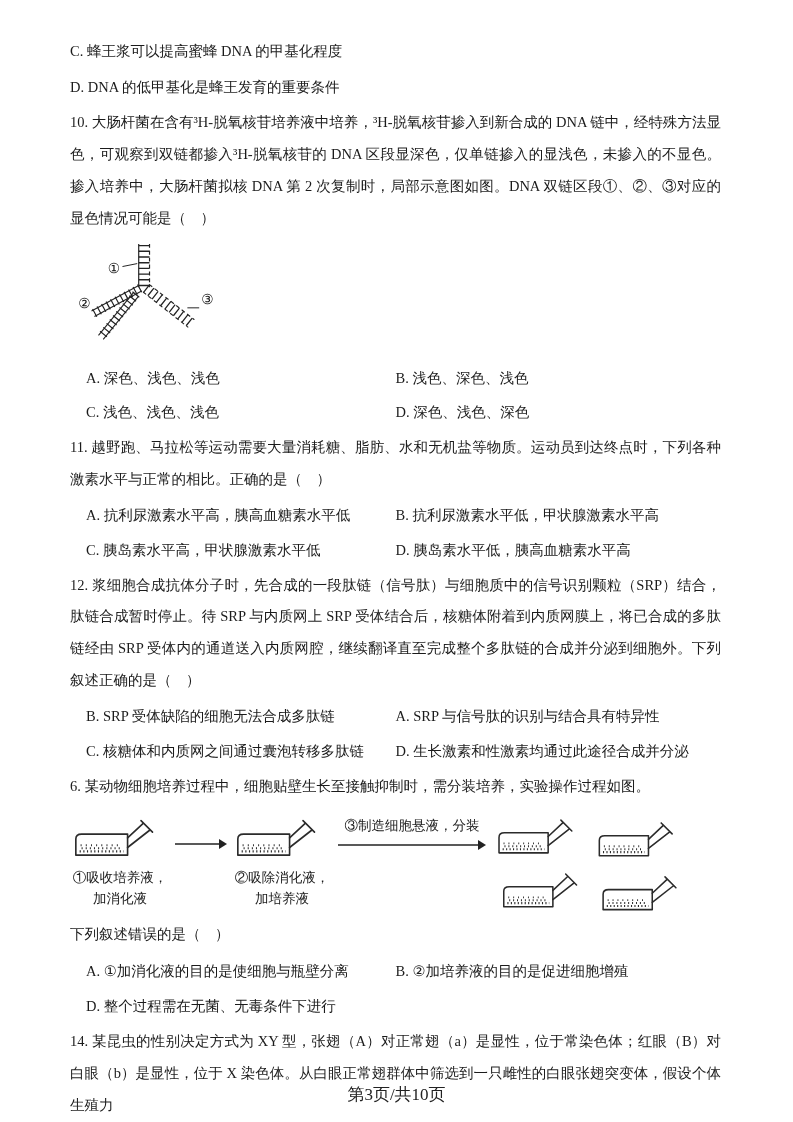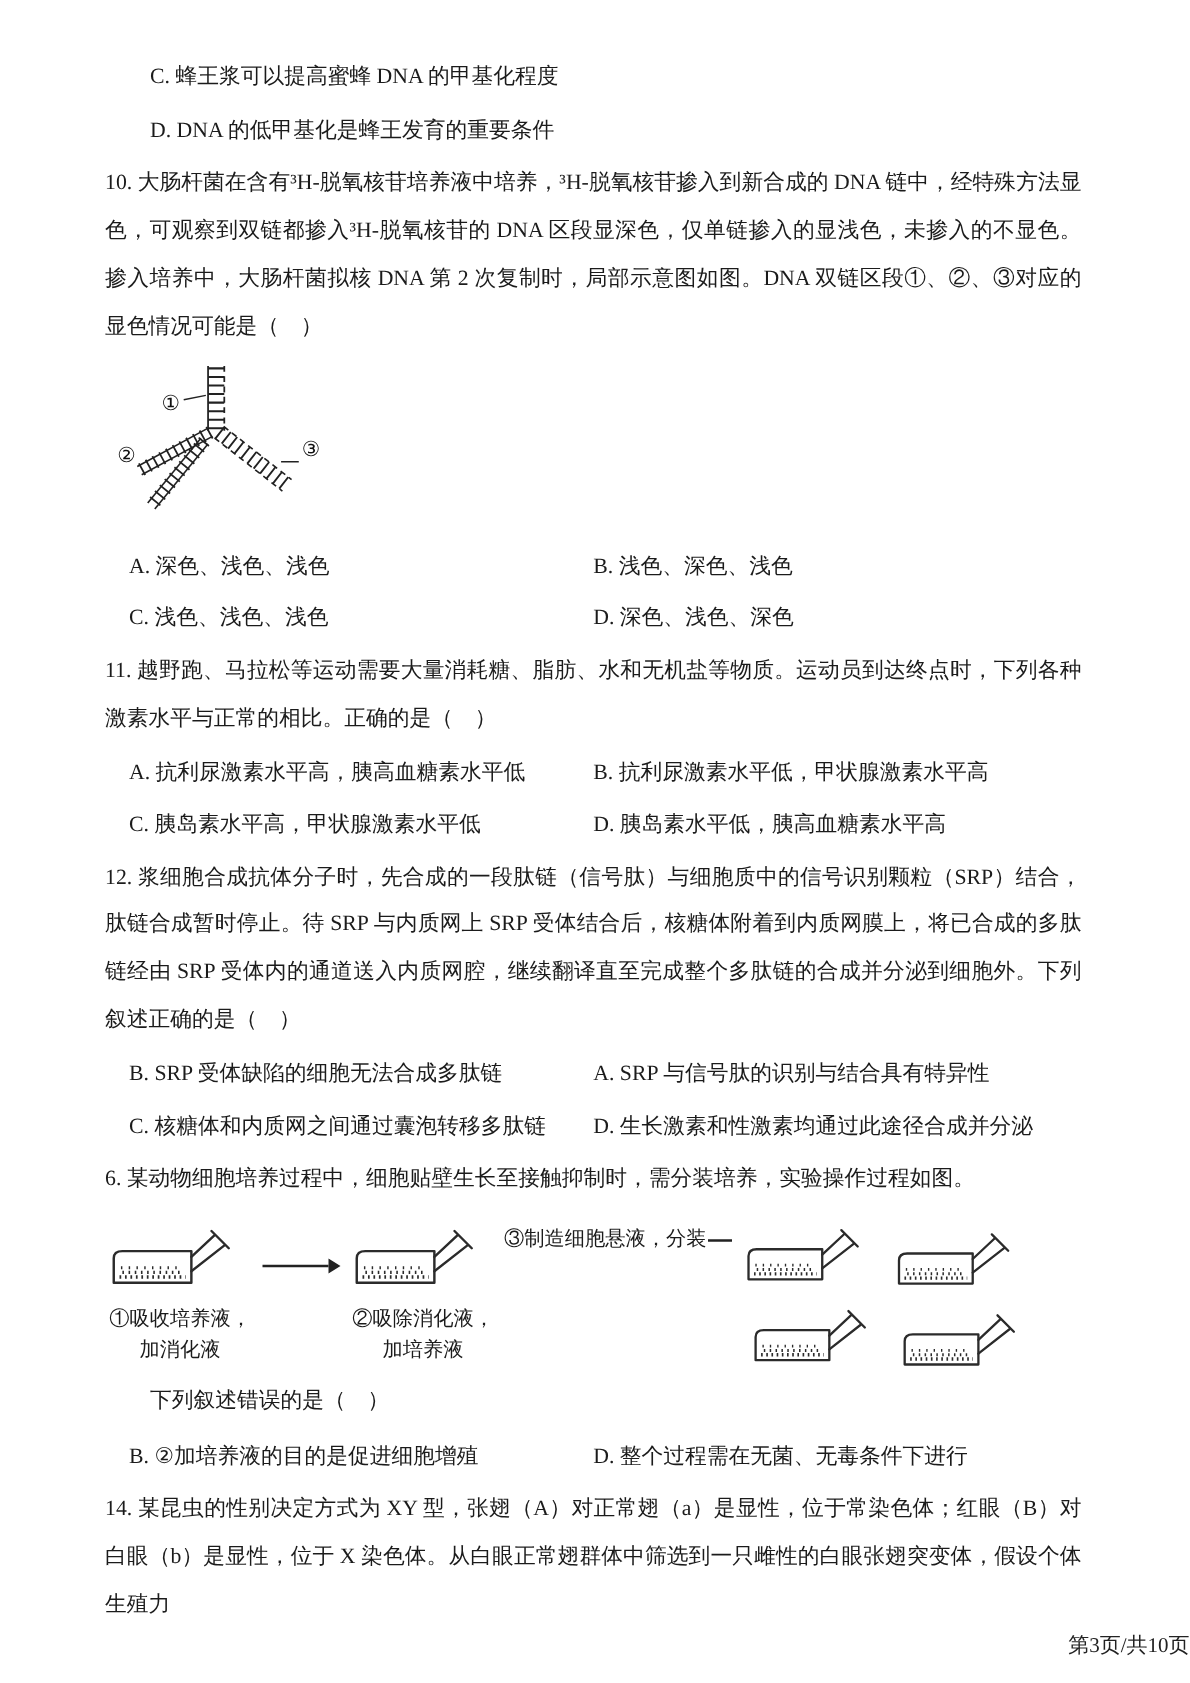--- a/index.html
+++ b/index.html
@@ -5,42 +5,42 @@
   * { margin:0; padding:0; box-sizing:border-box; }
   html,body { background:#ffffff; }
   body {
     width:793px; height:1122px;
     position:relative; overflow:hidden;
     color:#1b1b1b;
     font-family:"Liberation Serif","DejaVu Serif",serif;
     font-size:14.5px;
   }
   .content { padding:34px 72px 0 70px; }
-  .line { line-height:2.45;margin-left:30px; }
+  .line { line-height:2.45; }
   .stem { text-align:justify; line-height:2.2; margin-top:2px; }
   .opts { display:flex; flex-wrap:wrap; margin:2px 16px; }
   .opts span { flex:0 0 50%; line-height:2.4; padding-right:8px; }
 
   
   .fig-dna { margin:4px 0 0 6px; height:120px; }
 
   
   .fig-flasks { display:flex; align-items:flex-start; gap:6px; margin:8px 0 0 2px; }
   .fcol { width:96px; flex:0 0 auto; }
   .flabel { font-size:13.5px; line-height:1.55; white-space:pre-line; margin-top:3px;text-align:center; }
   .arrow-short { flex:0 0 auto; margin-top:26px; }
-  .arrowcol { flex:0 0 auto; width:152px; display:flex; flex-direction:row; align-items:center; margin-top:6px; }
+  .arrowcol { flex:0 0 auto; width:152px; display:flex; flex-direction:column; align-items:center; margin-top:6px; }
   .flabel-top { font-size:13.5px; white-space:nowrap; margin-bottom:3px; }
   .fgroup { flex:0 0 auto; margin-top:0; }
 
   svg text { font-family:"Liberation Serif","DejaVu Serif",serif; fill:#111; }
 
   .footer {
     position:absolute; left:0; right:0; bottom:16px;
-    text-align:right; font-size:14px; color:#222;
+    text-align:center; font-size:17px; color:#222;
   }
 </style>
 </head>
 <body>
 
 <svg width="0" height="0" style="position:absolute" aria-hidden="true">
   <symbol id="flask" viewBox="0 0 96 52">
     <g fill="none" stroke="#2b2b2b" stroke-width="1.7" stroke-linejoin="round" stroke-linecap="round">
       <path d="M4 46 L4 29 Q4 24 10 24 L58 24 L58 46 Z"></path>
       <path d="M58 28 L74 13"></path>
@@ -150,20 +150,21 @@
       <use href="#flask" x="0" y="0" width="94" height="50"></use>
       <use href="#flask" x="106" y="3" width="94" height="50"></use>
       <use href="#flask" x="5" y="57" width="94" height="50"></use>
       <use href="#flask" x="110" y="60" width="94" height="50"></use>
     </svg>
   </div>
 
   <p class="line">下列叙述错误的是（　）</p>
 
   <div class="opts">
+    <span>A. ①加消化液的目的是使细胞与瓶壁分离</span>
     <span>B. ②加培养液的目的是促进细胞增殖</span>
     <span>D. 整个过程需在无菌、无毒条件下进行</span>
   </div>
 
   <p class="stem">14. 某昆虫的性别决定方式为 XY 型，张翅（A）对正常翅（a）是显性，位于常染色体；红眼（B）对白眼（b）是显性，位于 X 染色体。从白眼正常翅群体中筛选到一只雌性的白眼张翅突变体，假设个体生殖力</p>
 
 </main>
 
 <footer class="footer">
   <span>第3页/共10页</span>

